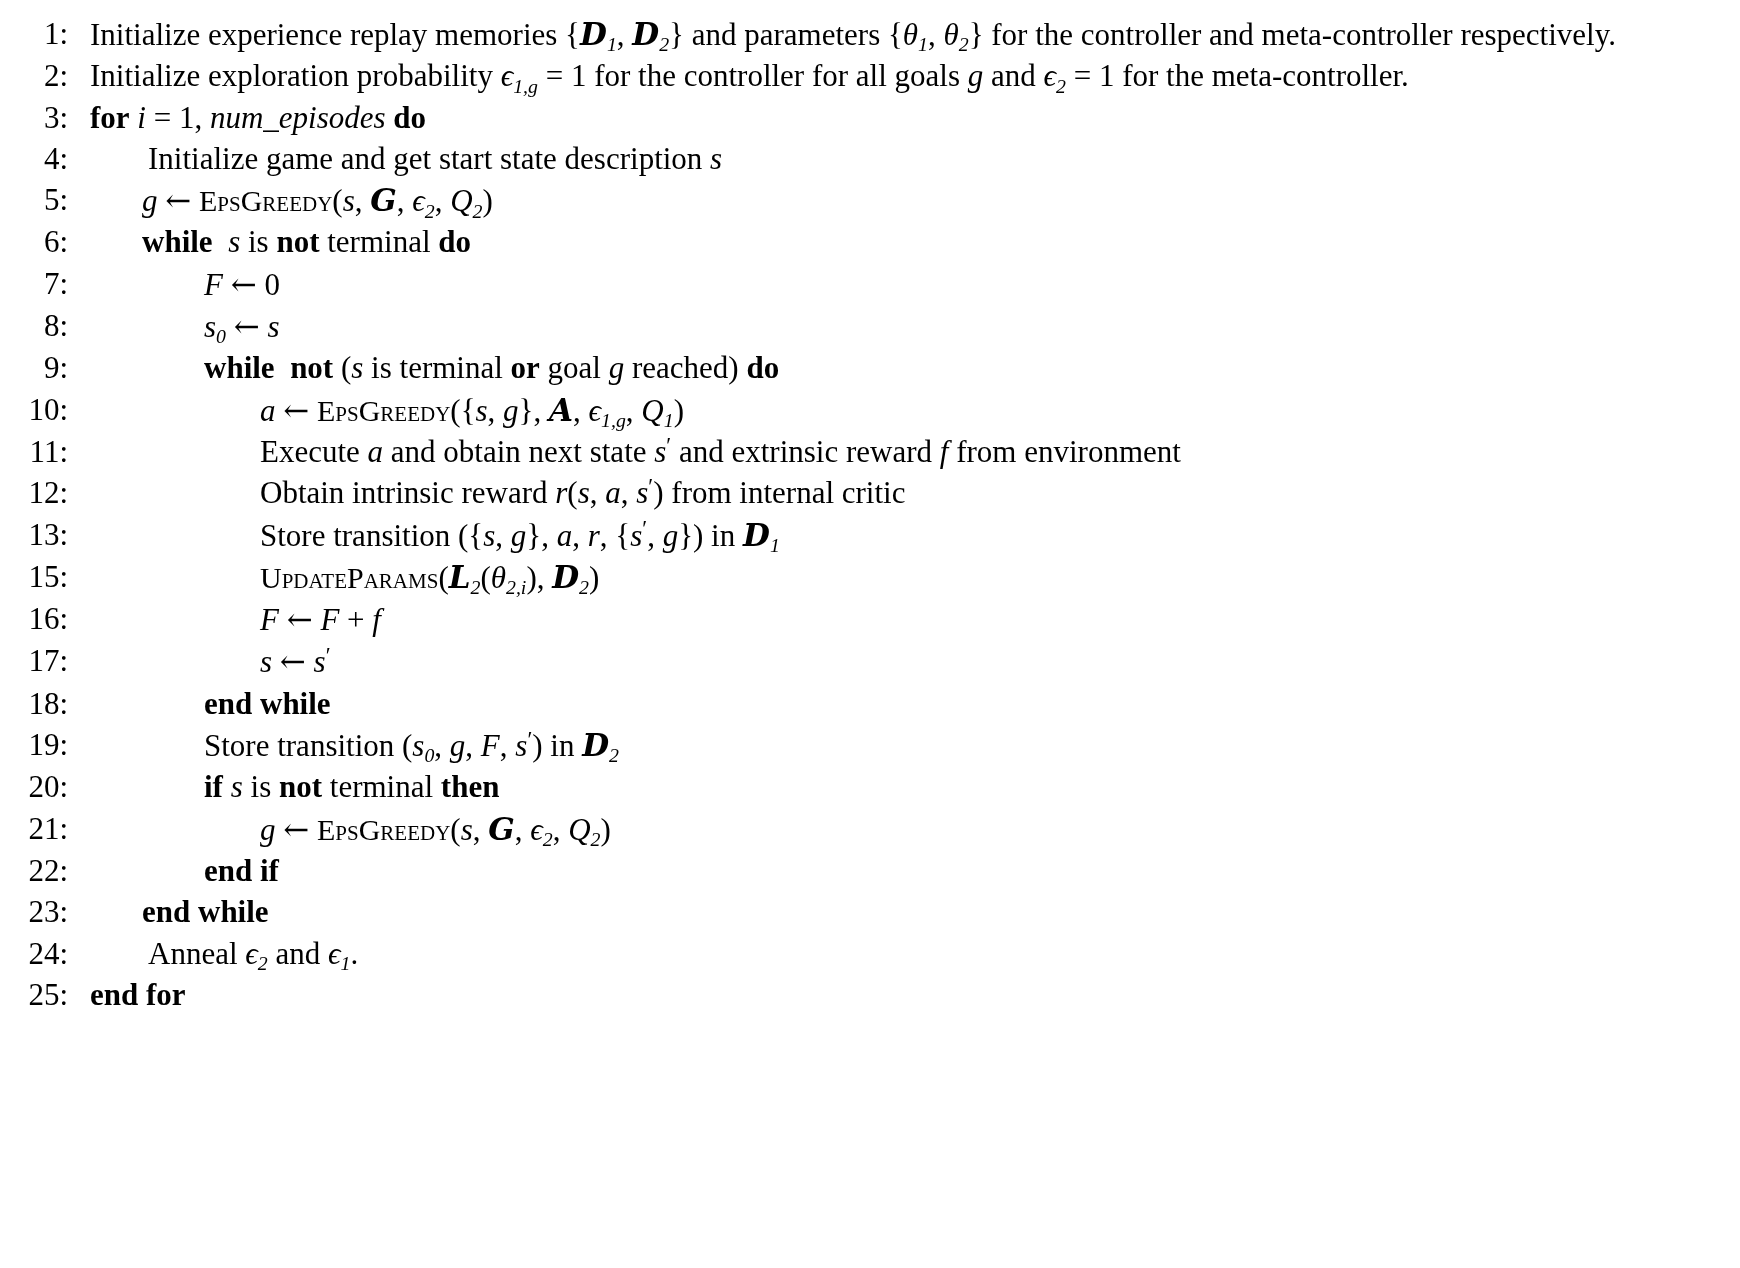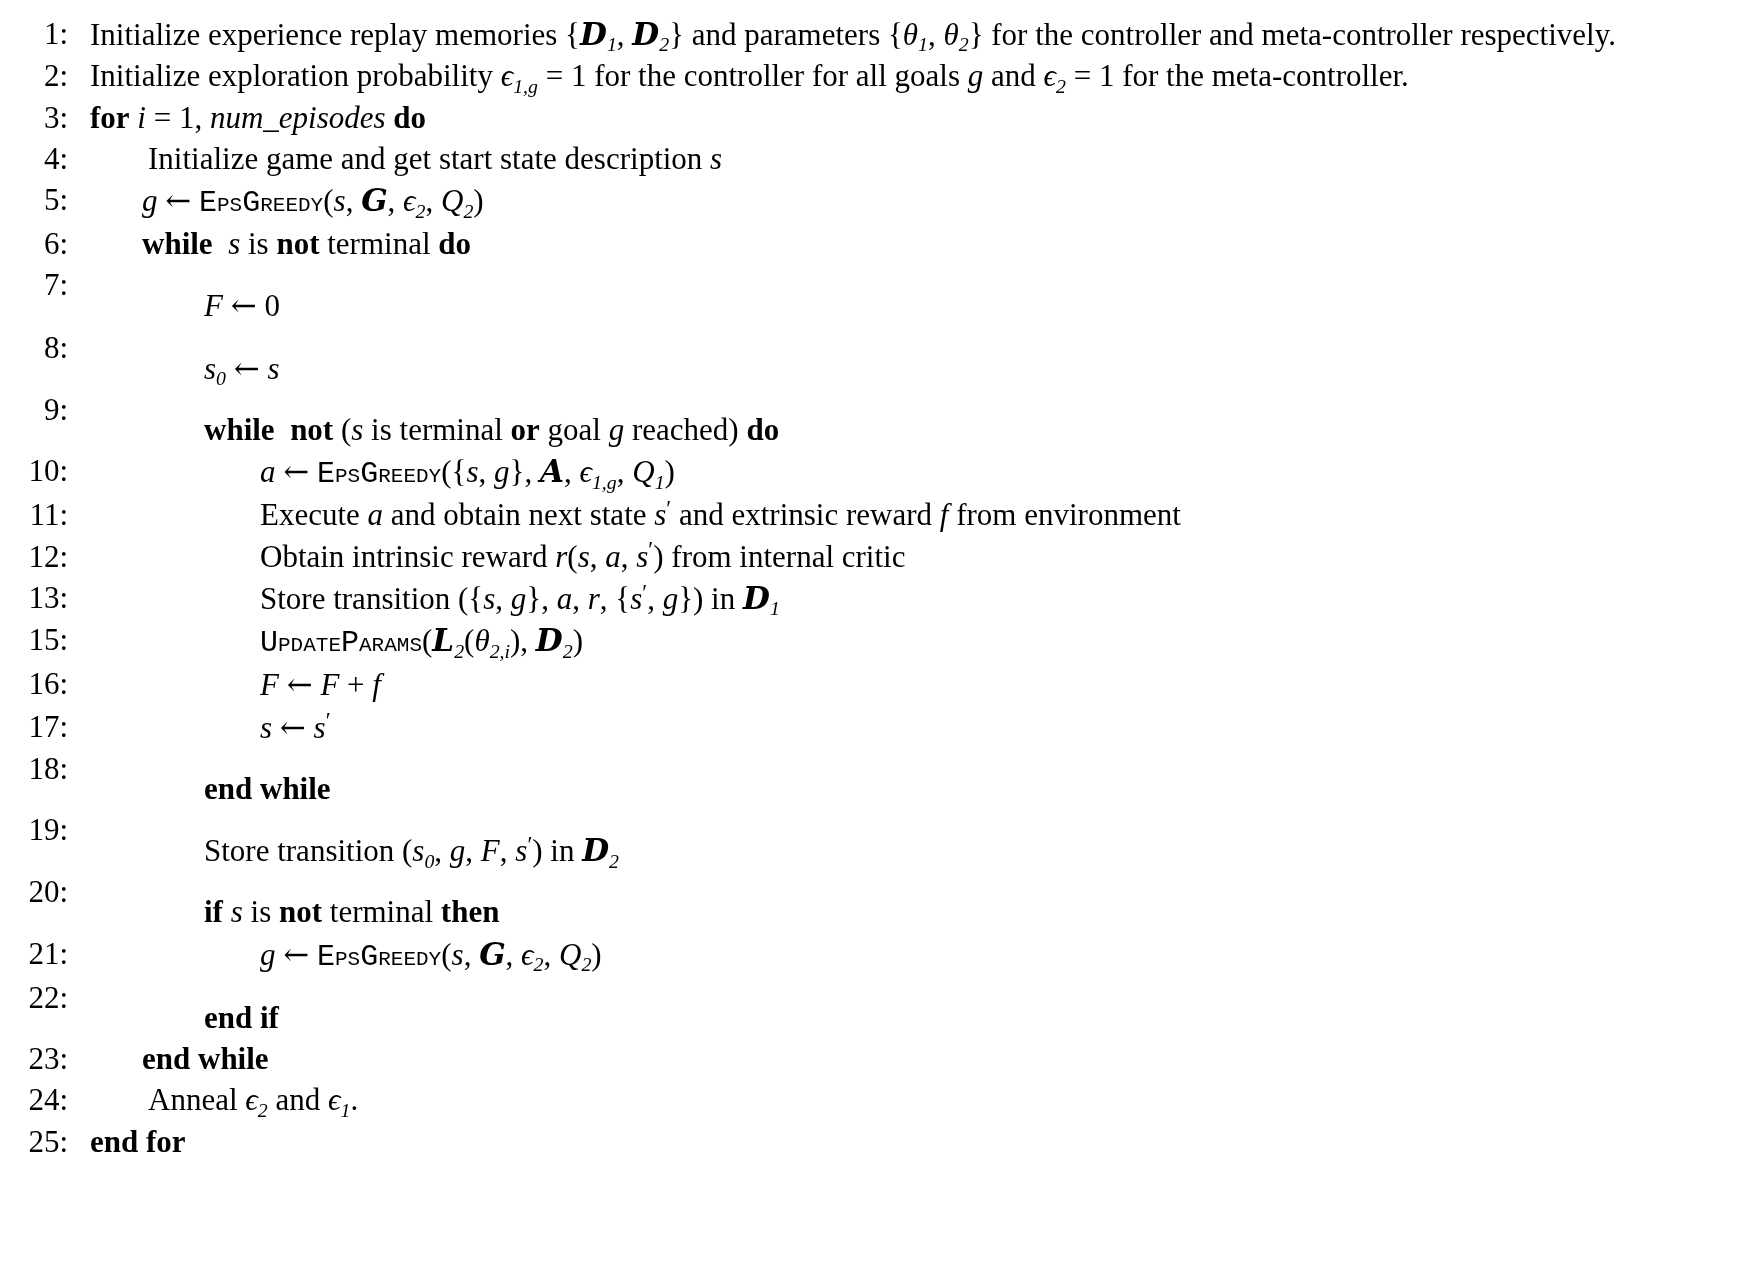--- a/index.html
+++ b/index.html
@@ -34,30 +34,29 @@
     font-size: 31px;
     font-family: "Liberation Serif", "DejaVu Serif", serif;
   }
   .body-txt {
     flex: 1;
     white-space: normal;
   }
   
   .ind0 { padding-left: 0px; margin-left: 8px; }
   .ind1 { padding-left: 66px; }
-  .ind2 { padding-left: 122px; margin-top: 20px; }
+  .ind2 { padding-left: 122px; }
   .ind3 { padding-left: 178px; }
   .ind4 { padding-left: 60px; }
 
   i.v { font-style: italic; font-family: "Liberation Serif", "DejaVu Serif", serif; }
   b.kw { font-weight: bold; text-align: center; }
   .sc {
     font-variant: small-caps;
     font-size: 30px;
-    font-family: Liberation Mono, monospace;
   }
   .cal {
     font-family: "DejaVu Serif", serif;
     font-style: italic;
     font-weight: 600;
   }
   sub {
     font-size: 0.64em;
     vertical-align: baseline;
     position: relative;

